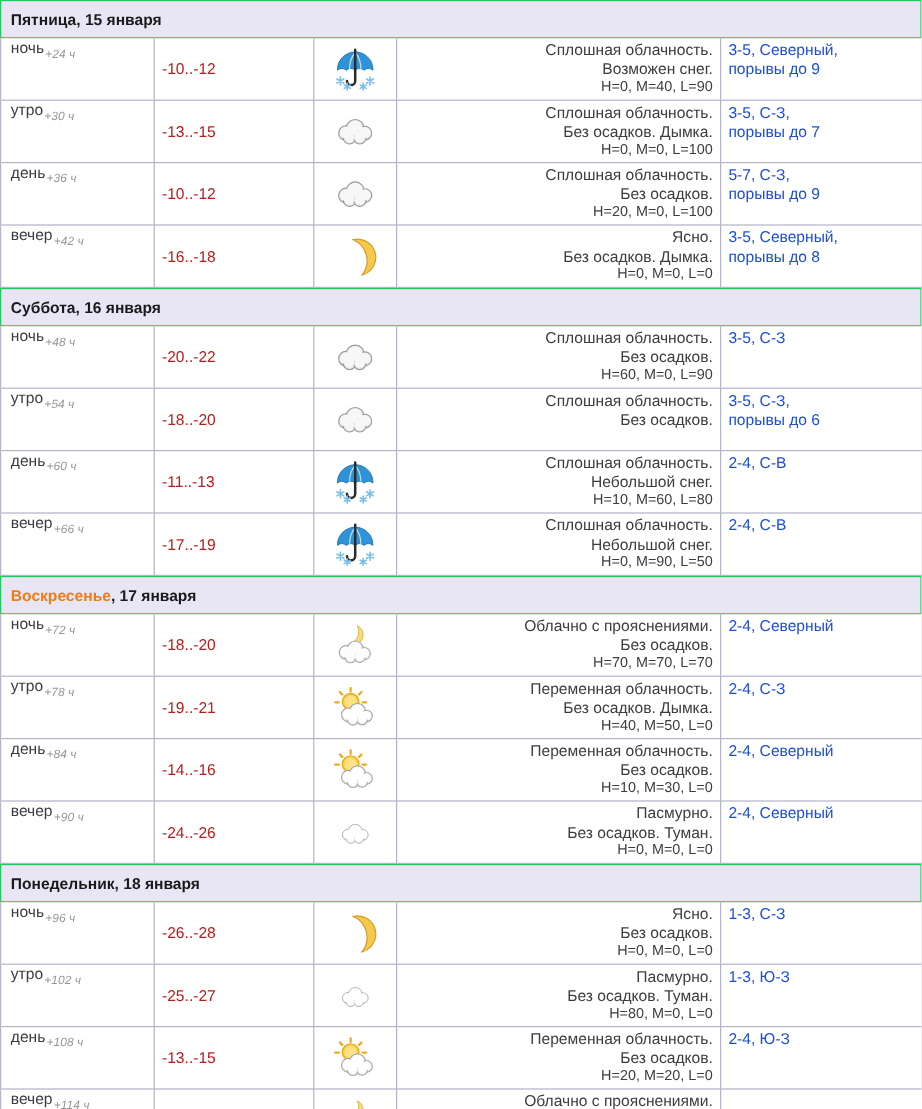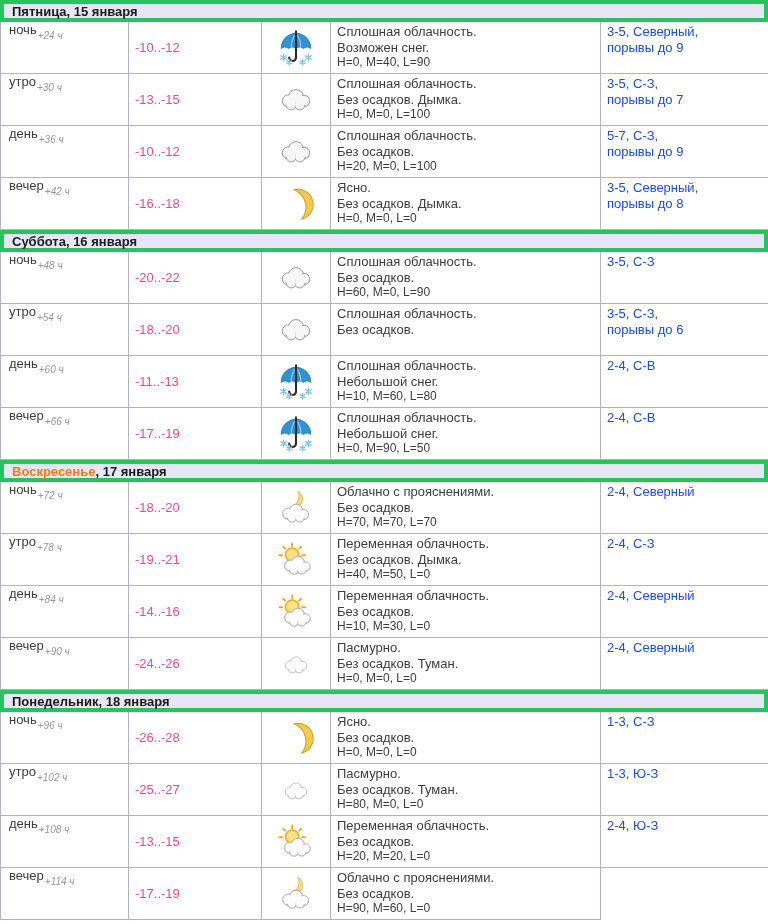--- a/index.html
+++ b/index.html
@@ -1,32 +1,32 @@
 <!DOCTYPE html>
 <html><head>
 <meta charset="utf-8">
 <style>
   html,body{margin:0;padding:0;background:#fff;}
   body{width:768px;font-family:"Liberation Sans","DejaVu Sans",sans-serif;color:#3d3d3d;}
   .page{width:768px;}
   .section-header{
-    background:#e8e6f4;border:4px solid #22c55e;height:22px;box-sizing:border-box;
+    background:#e8e6f4;border:1px solid #22c55e;height:32px;box-sizing:border-box;
     display:flex;align-items:center;padding-left:8px;font-size:13px;font-weight:bold;color:#1a1a1a;
   }
   .section + .section .section-header{margin-top:0;}
   .section-header.hl .day-name{color:#ee7d18;}
   .row{display:grid;grid-template-columns:128px 133px 69px 270px 168px;height:52px;
        box-sizing:border-box;border-left:1px solid #b3b3c6;background:#fff;}
   .cell{border-right:1px solid #b3b3c6;border-bottom:1px solid #b3b3c6;box-sizing:border-box;overflow:hidden;}
   .time-cell{display:flex;align-items:flex-start;padding-left:8px;font-size:13px;color:#3d3d3d;}
   .toffset{font-style:italic;color:#979797;font-size:10px;position:relative;top:-5px;margin-left:1px;white-space:pre;margin-top:13px;}
-  .temp-cell{display:flex;align-items:center;padding-left:6px;font-size:13px;color:#ec4899;}
+  .temp-cell{display:flex;align-items:center;padding-left:6px;font-size:13px;color:#b91c1c;}
   .icon-cell{display:flex;align-items:center;justify-content:center;}
   .wicon{width:38px;height:38px;display:block;}
-  .desc-cell{padding:2px 6px;font-size:13px;line-height:15.5px;color:#3d3d3d;}
+  .desc-cell{padding:2px 6px;font-size:13px;line-height:15.5px;color:#3d3d3d;text-align:right;}
   .dline.hml{font-size:12px;}
   .wind-cell{padding:2px 6px;font-size:13px;line-height:16px;color:#1d4ed8;}
   .sr-defs{position:absolute;width:0;height:0;overflow:hidden;}
 </style>
 </head>
 <body>
 
 <svg class="sr-defs" aria-hidden="true">
   <defs>
     <symbol id="i-snow-umbrella" viewBox="0 0 40 40">

